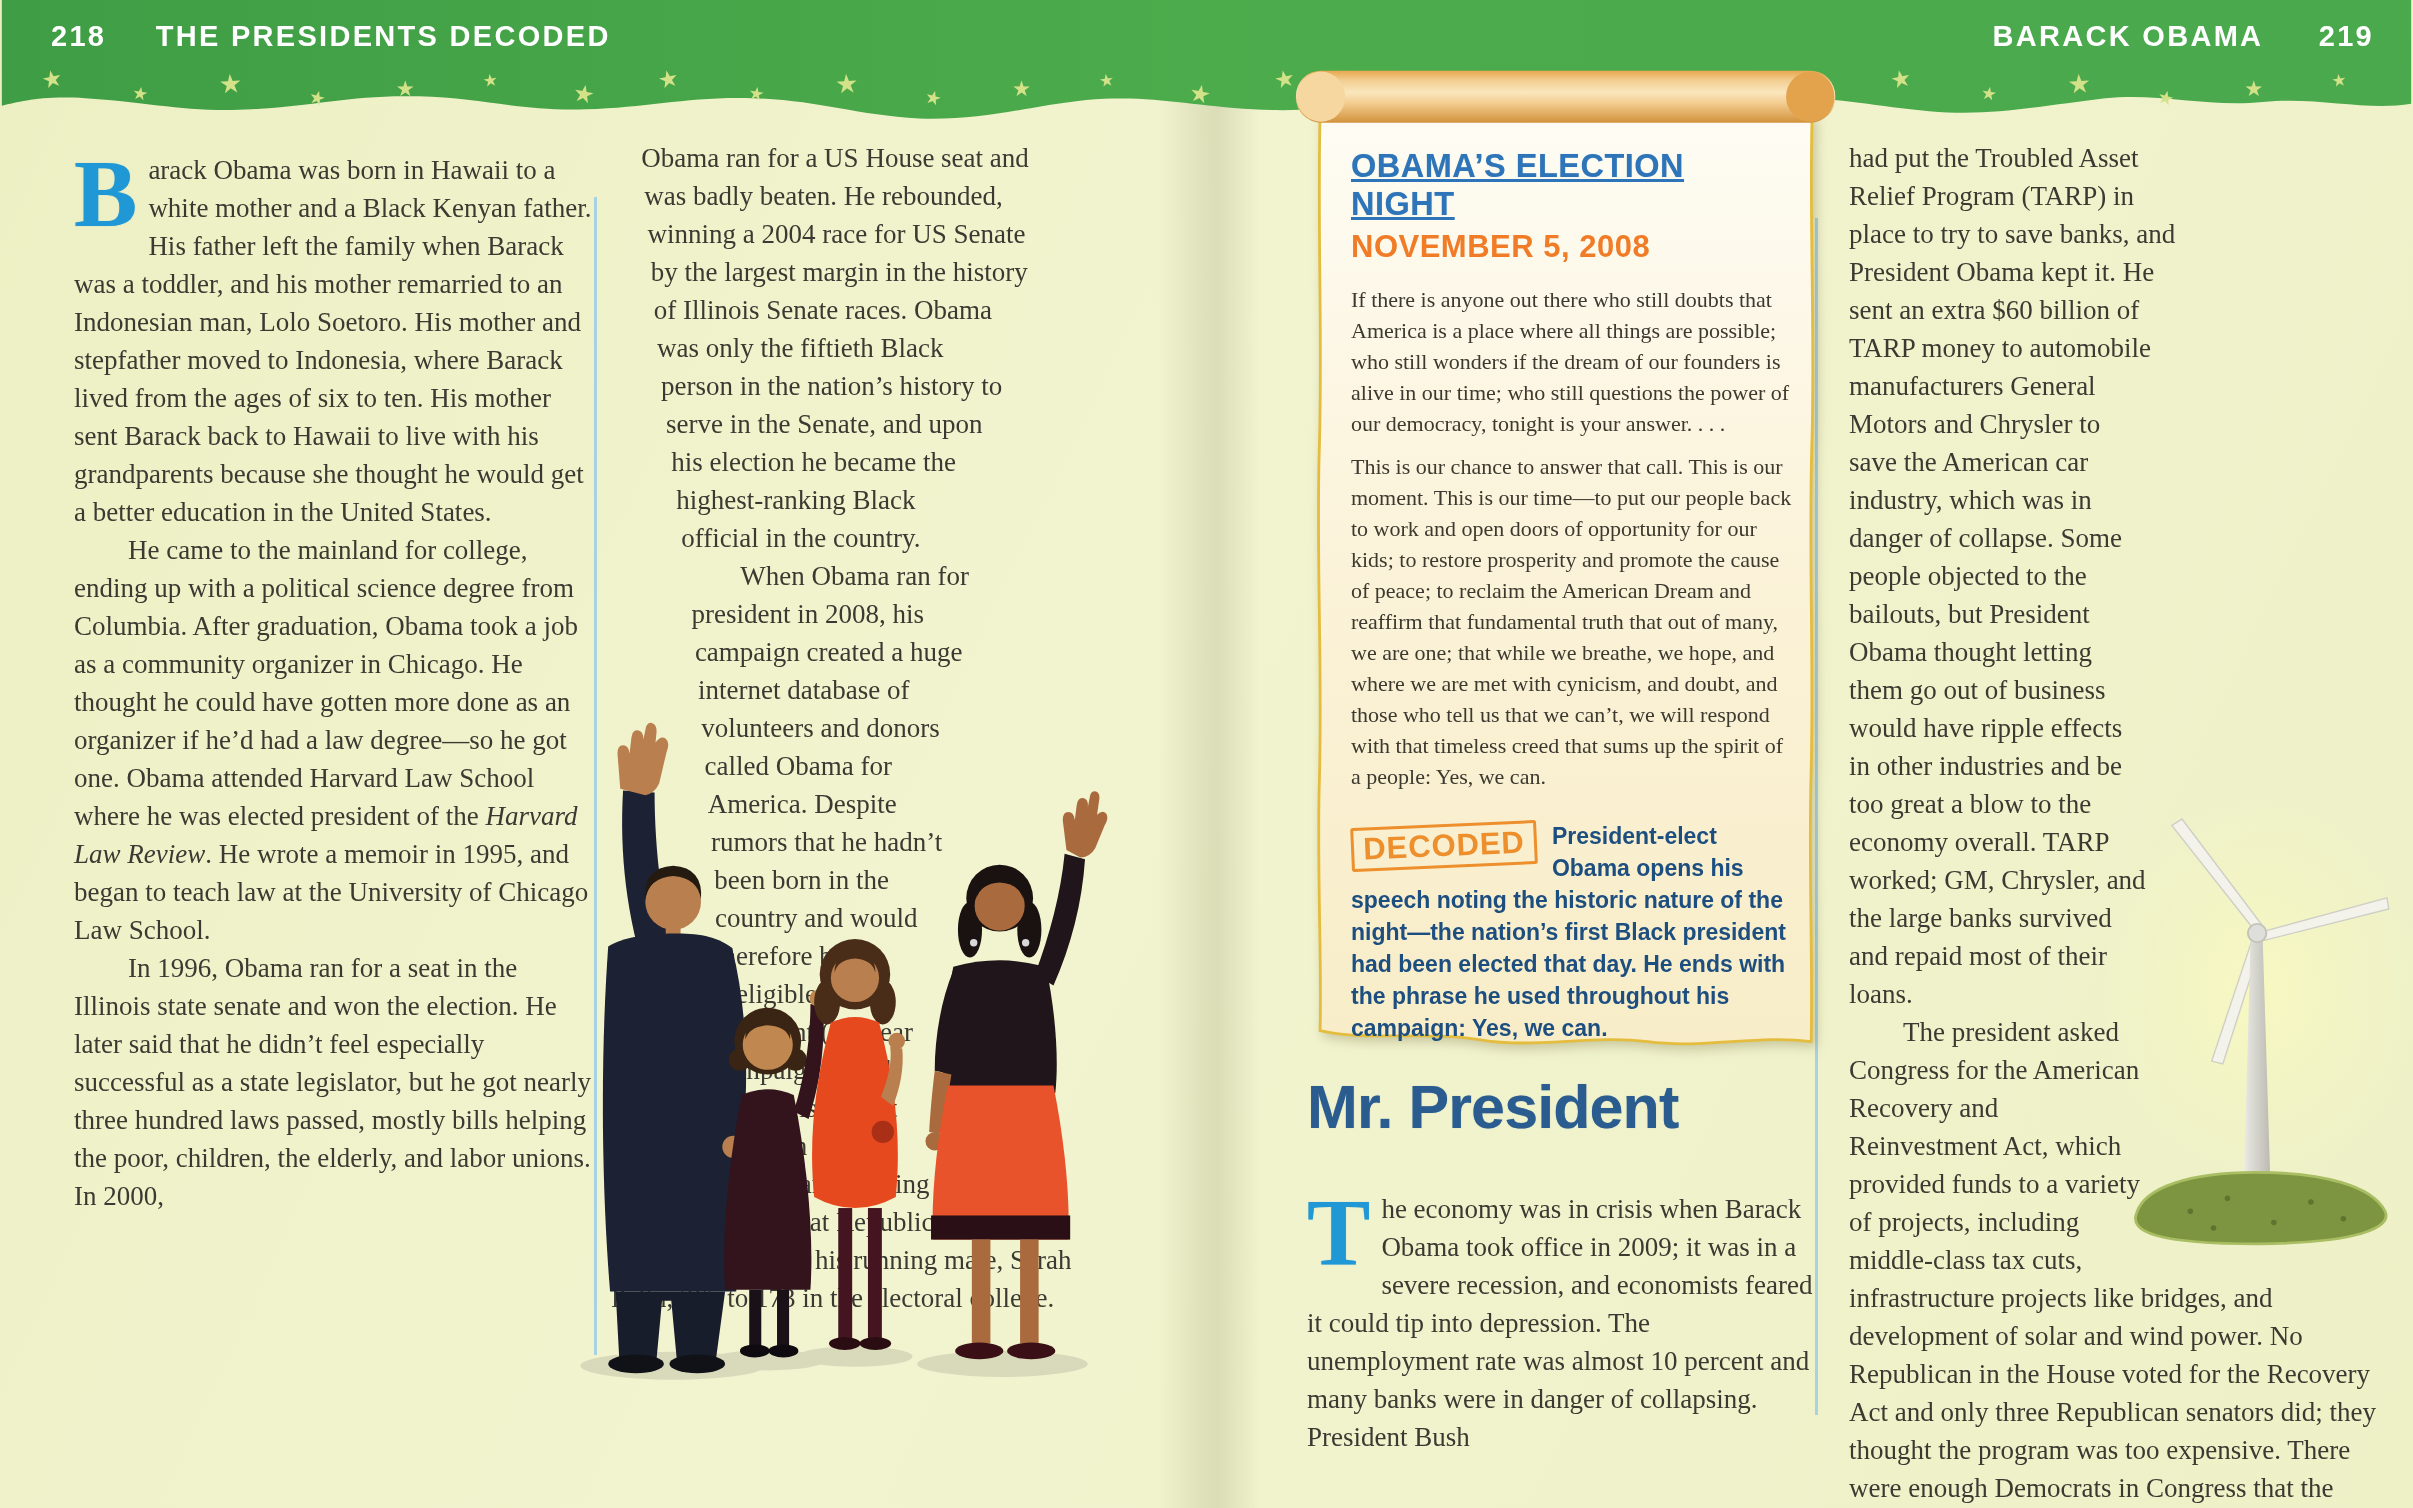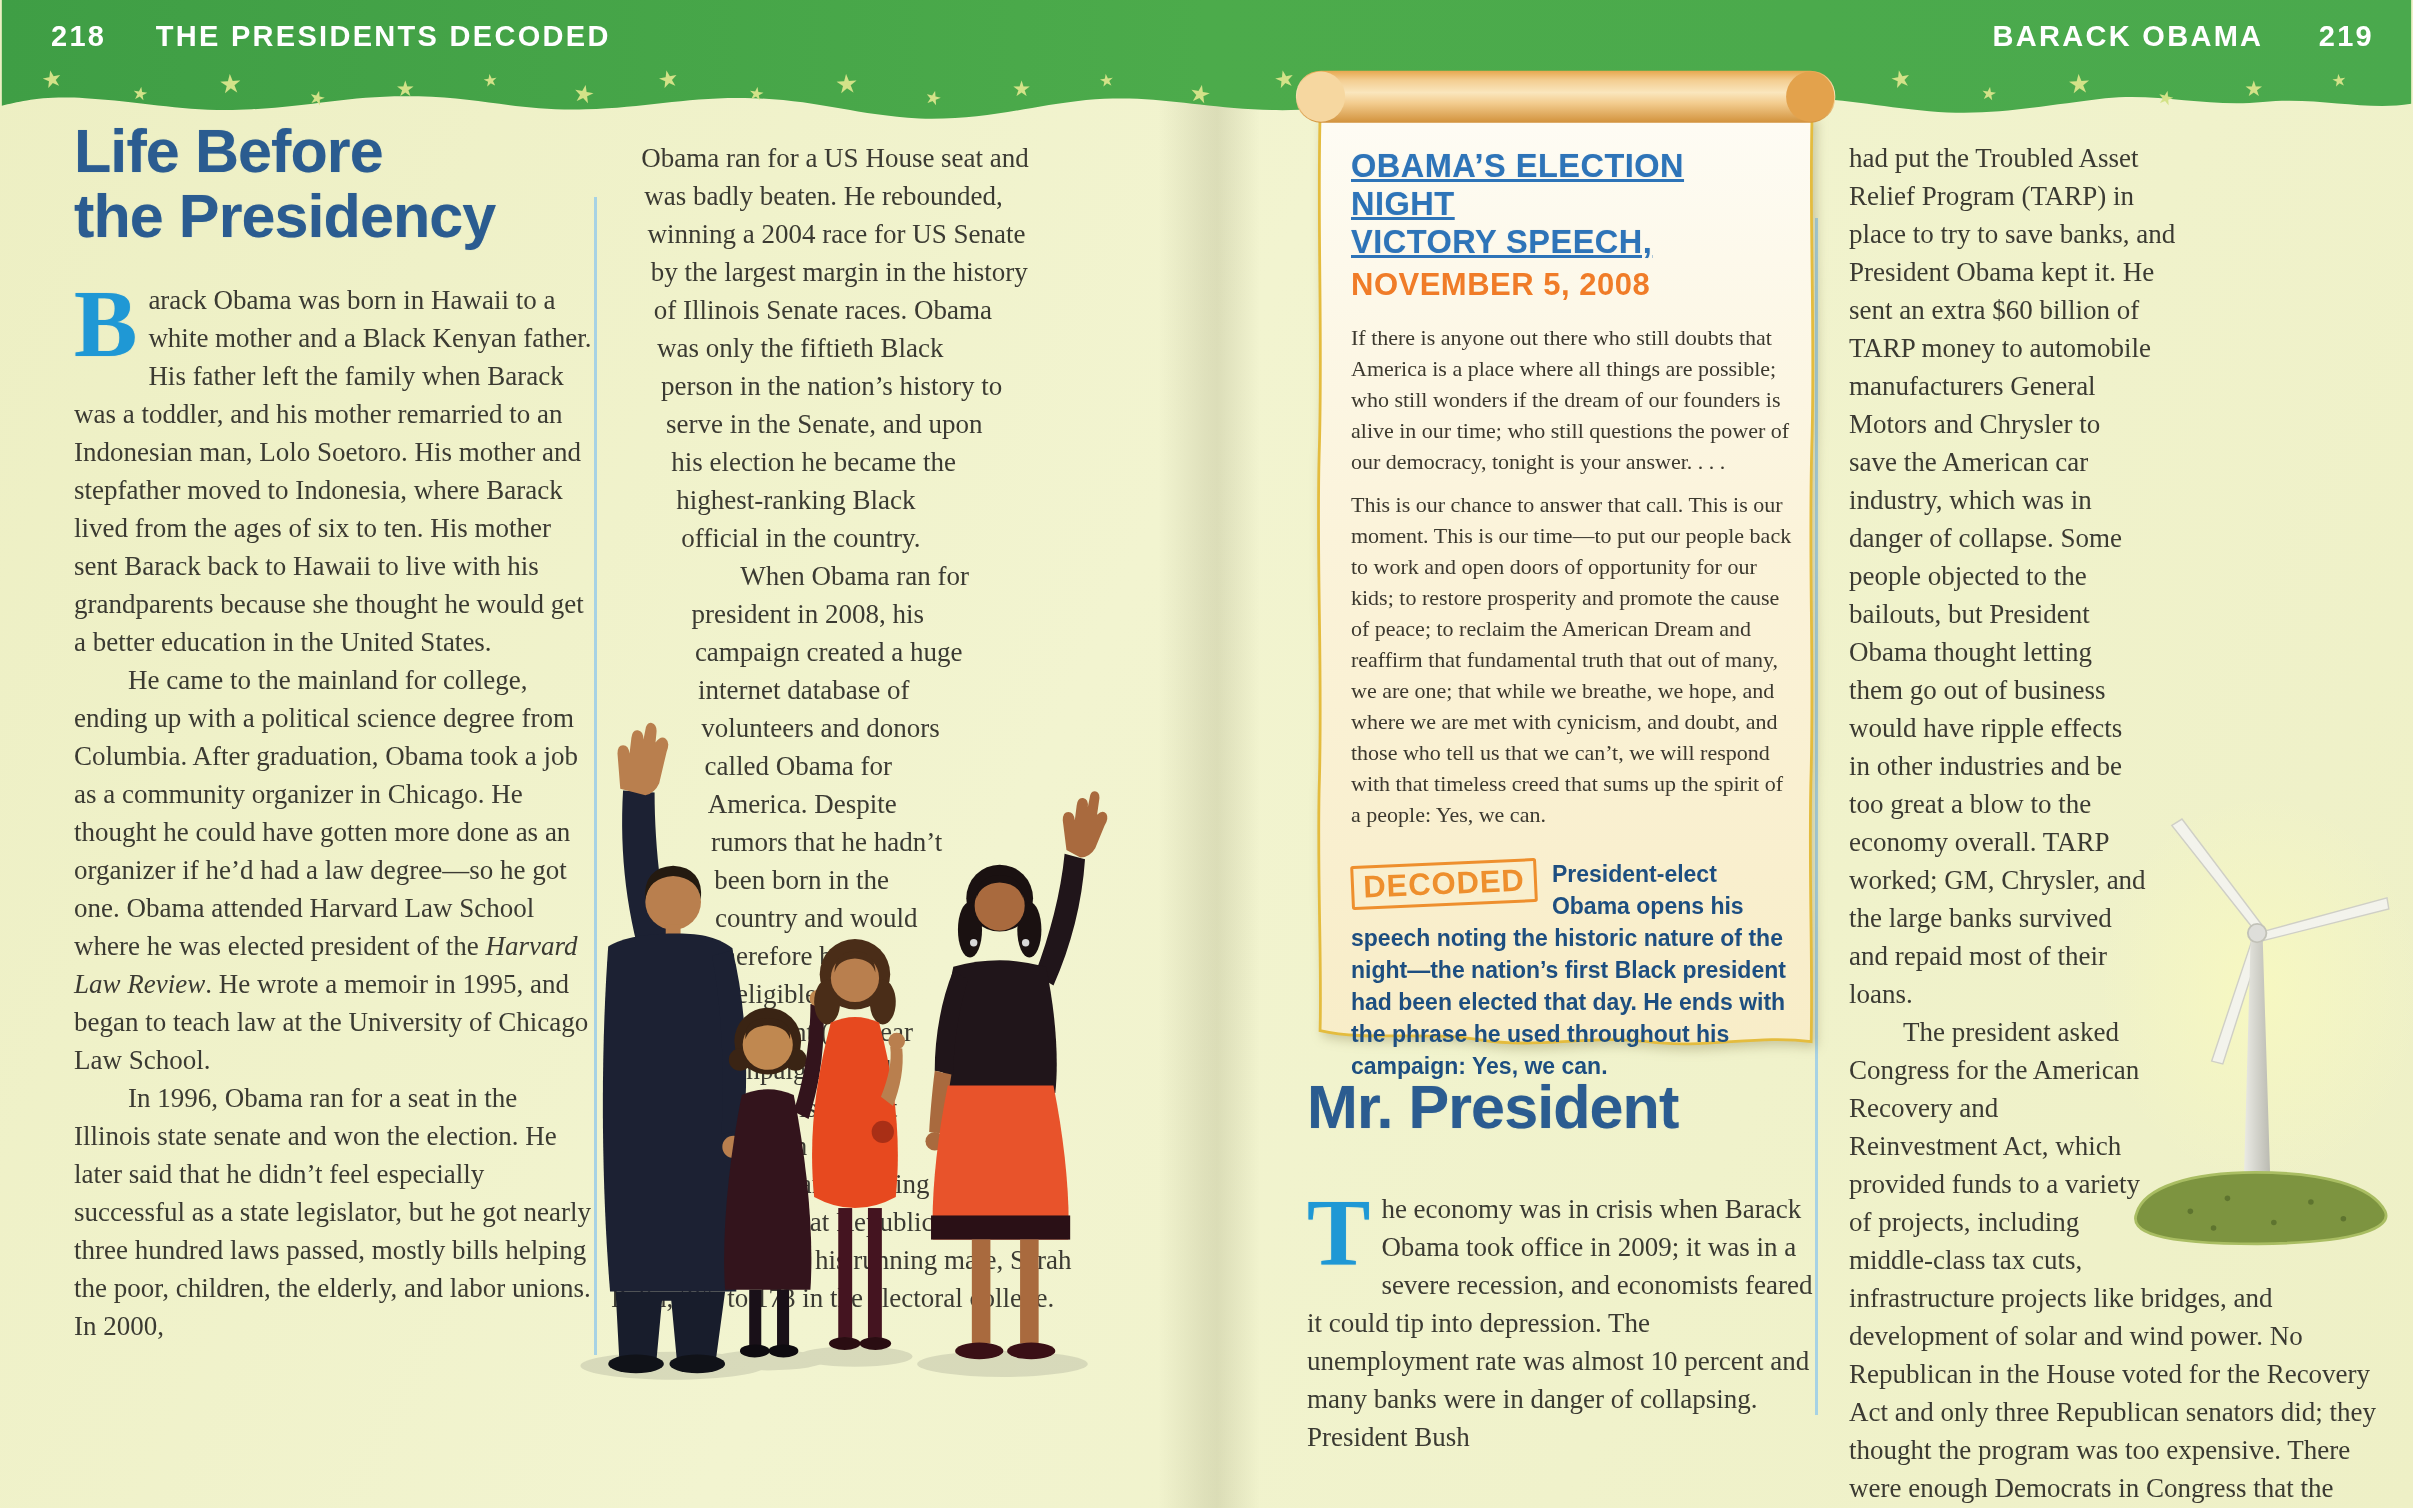--- a/index.html
+++ b/index.html
@@ -121,24 +121,20 @@
       <span class="hnum">218</span>
       <span class="htitle">THE PRESIDENTS DECODED</span>
     </div>
     <div class="header-text right">
       <span class="htitle">BARACK OBAMA</span>
       <span class="hnum">219</span>
     </div>
   </div>
 
   <div class="col col1">
-    <div class="section-title">
-      <div>Life Before</div>
-      <div>the Presidency</div>
-    </div>
     <div class="bodytext">
       <p class="para"><span class="dropcap">B</span><span>arack Obama was born in Hawaii to a white mother and a Black Kenyan father. His father left the family when Barack was a toddler, and his mother remarried to an Indonesian man, Lolo Soetoro. His mother and stepfather moved to Indonesia, where Barack lived from the ages of six to ten. His mother sent Barack back to Hawaii to live with his grandparents because she thought he would get a better education in the United States.</span></p>
       <p class="para indent"><span>He came to the mainland for college, ending up with a political science degree from Columbia. After graduation, Obama took a job as a community organizer in Chicago. He thought he could have gotten more done as an organizer if he’d had a law degree—so he got one. Obama attended Harvard Law School where he was elected president of the </span><span class="ital">Harvard Law Review</span><span>. He wrote a memoir in 1995, and began to teach law at the University of Chicago Law School.</span></p>
       <p class="para indent"><span>In 1996, Obama ran for a seat in the Illinois state senate and won the election. He later said that he didn’t feel especially successful as a state legislator, but he got nearly three hundred laws passed, mostly bills helping the poor, children, the elderly, and labor unions. In 2000,</span></p>
     </div>
   </div>
 
   <div class="divider left"></div>
 
   <div class="col col2 bodytext">
@@ -248,21 +244,20 @@
       <path fill="url(#pg)" stroke="#e4bc3e" stroke-width="3" style="filter:drop-shadow(4px 5px 6px rgba(110,100,50,.3))" d="M27,55 C24,180 30,300 26,420 C23,540 30,660 26,780 C24,880 29,970 27,1040
                C80,1052 140,1040 200,1050 C260,1060 320,1044 380,1052 C440,1060 500,1044 556,1052
                C558,960 553,860 556,760 C559,640 553,520 557,400 C560,280 554,160 557,55 Z"></path>
       <rect x="1" y="6" width="581" height="56" rx="27" fill="url(#rg)"></rect>
       <ellipse cx="28" cy="34" rx="26" ry="27" fill="#f6d7a0"></ellipse>
       <ellipse cx="555" cy="34" rx="26" ry="27" fill="#e3a24c"></ellipse>
     </svg>
     <div class="scroll-content">
       <div class="speech-title">
         <div>OBAMA’S ELECTION NIGHT</div>
-        <div>VICTORY SPEECH,</div>
       </div>
       <div class="speech-date">NOVEMBER 5, 2008</div>
       <div class="speech-body">
         <p>If there is anyone out there who still doubts that America is a place where all things are possible; who still wonders if the dream of our founders is alive in our time; who still questions the power of our democracy, tonight is your answer. . . .</p>
         <p>This is our chance to answer that call. This is our moment. This is our time—to put our people back to work and open doors of opportunity for our kids; to restore prosperity and promote the cause of peace; to reclaim the American Dream and reaffirm that fundamental truth that out of many, we are one; that while we breathe, we hope, and where we are met with cynicism, and doubt, and those who tell us that we can’t, we will respond with that timeless creed that sums up the spirit of a people: Yes, we can.</p>
       </div>
       <div class="decoded">
         <span class="stamp">DECODED</span>
         <span>President-elect Obama opens his speech noting the historic nature of the night—the nation’s first Black president had been elected that day. He ends with the phrase he used throughout his campaign: Yes, we can.</span>
       </div>

